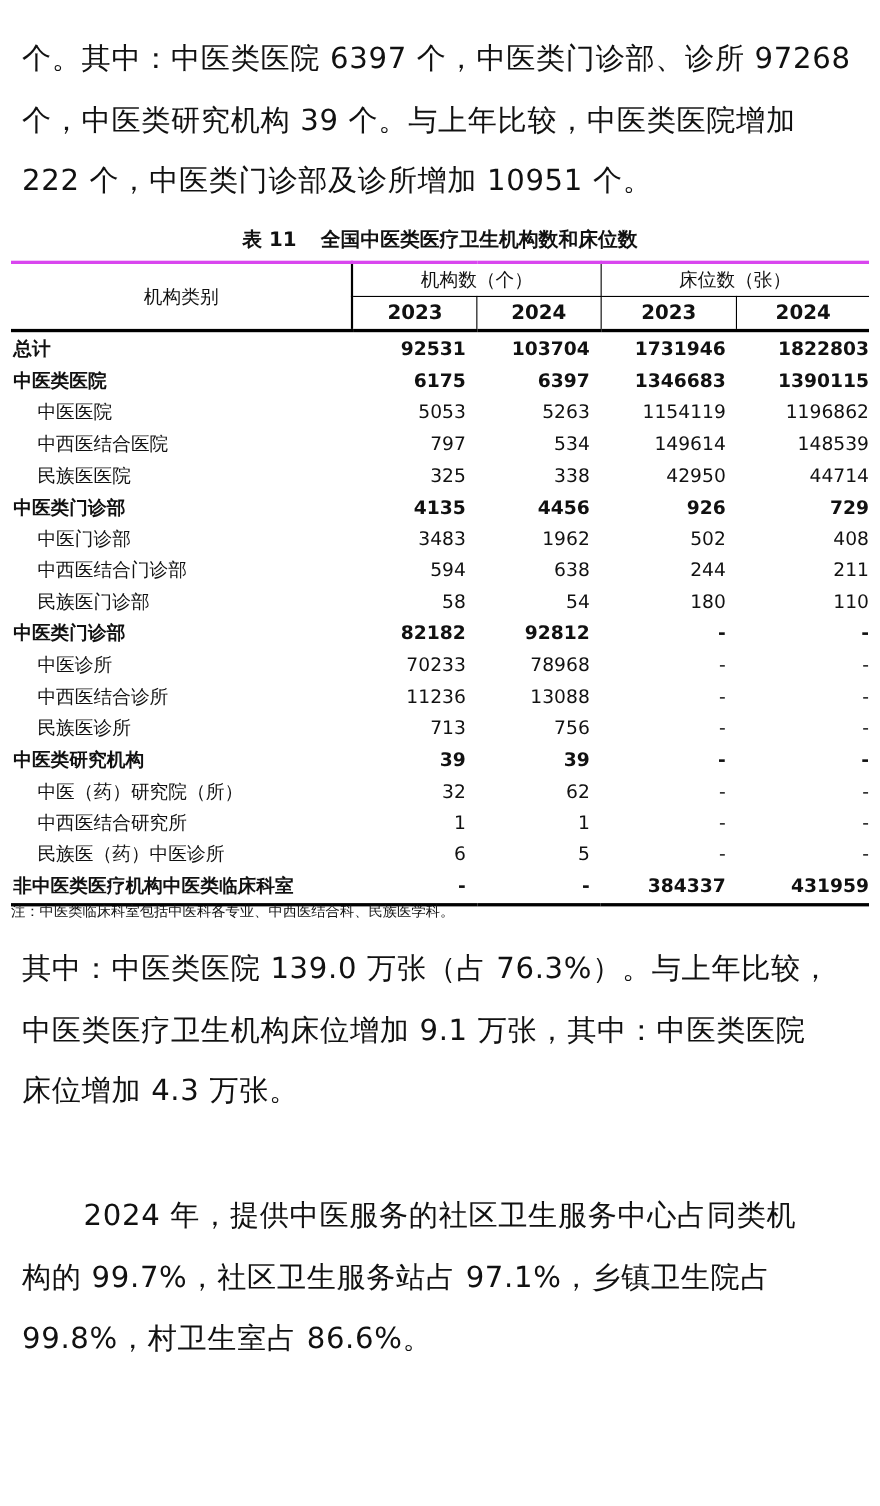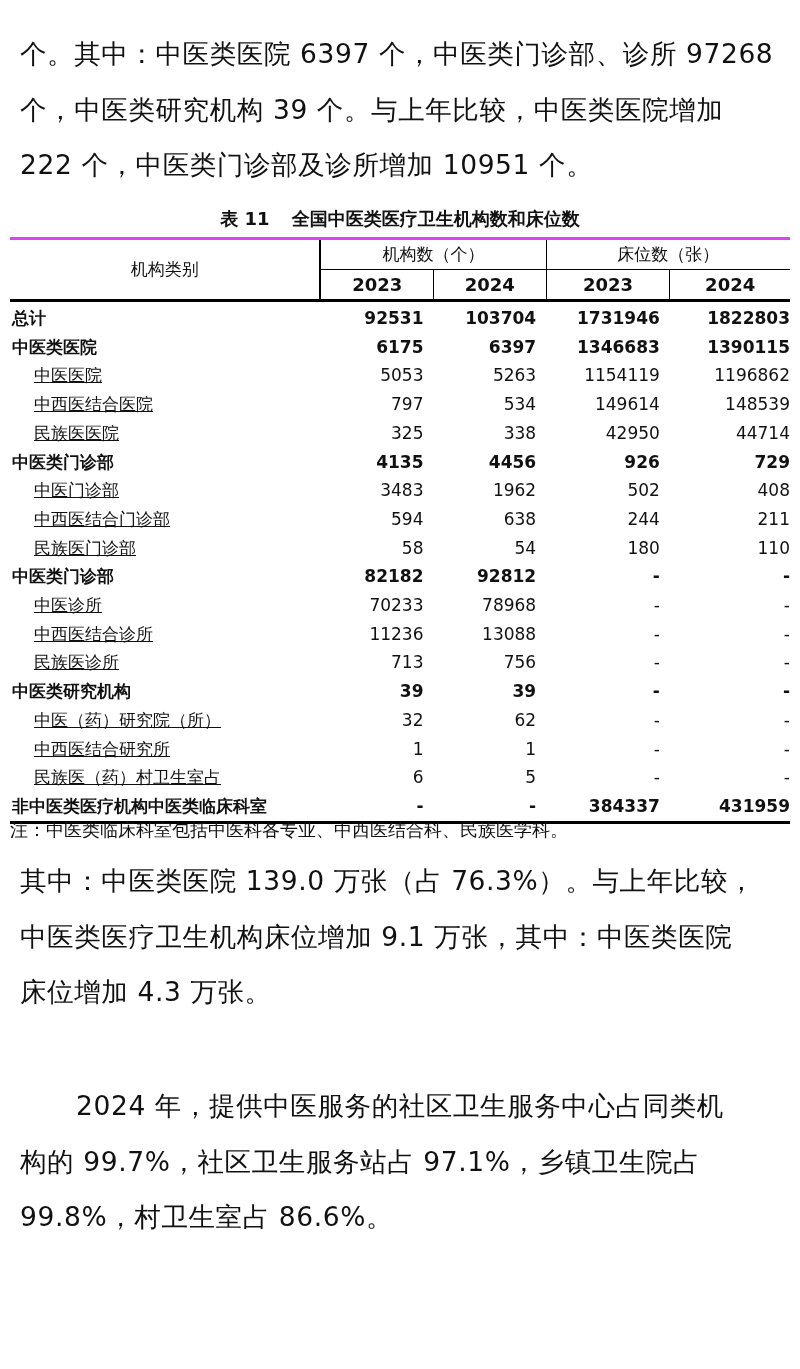--- a/index.html
+++ b/index.html
@@ -35,29 +35,29 @@
   table.data thead tr.h2 th { border-bottom: 3px solid #000; }
   table.data thead tr.h1 th.grp { border-bottom: 1.5px solid #000; }
   th.cat { width: 310px; border-right: 2px solid #000; border-bottom: 3px solid #000; font-weight: normal !important; }
   th.grp1 { border-right: 1.5px solid #000; margin-top: 41px; }
   th.y1 { border-right: 1.5px solid #000; width: 112px; }
   th.y2 { border-right: 1.5px solid #000; width: 112px; }
   th.y3 { border-right: 1.5px solid #000; width: 123px; }
   th.y4 { width: 120px; }
   tbody td { height: 28.7px; line-height: 28.7px; white-space: nowrap; }
   tbody td.label { padding-left: 2px; }
-  tbody tr.sub td.label { padding-left: 24px; text-decoration: underline; }
+  tbody tr.sub td.label { padding-left: 24px; }
   tbody td.num { text-align: right; padding-right: 10px; }
   tbody td.num.last { padding-right: 0px; }
   tbody tr.bold td { font-weight: bold; }
   tbody tr.sub td.num { font-weight: normal; }
   tbody tr:first-child td { padding-top: 2px; }
   tbody tr.endrow td { border-bottom: 3px solid #000; }
   .note {
-    position: absolute; top: 821px; left: 10px; font-size: 18px; line-height: 18px;
+    position: absolute; top: 821px; left: 10px; font-size: 13px; line-height: 18px;
   }
 </style>
 </head>
 <body>
 
 <div class="para" id="p1">
   <span class="line">个。其中：中医类医院 6397 个，中医类门诊部、诊所 97268</span>
   <span class="line">个，中医类研究机构 39 个。与上年比较，中医类医院增加</span>
   <span class="line">222 个，中医类门诊部及诊所增加 10951 个。</span>
 </div>
@@ -187,21 +187,21 @@
         <td class="num last">-</td>
       </tr>
       <tr class="sub">
         <td class="label">中西医结合研究所</td>
         <td class="num">1</td>
         <td class="num">1</td>
         <td class="num">-</td>
         <td class="num last">-</td>
       </tr>
       <tr class="sub">
-        <td class="label">民族医（药）村卫生室占</td>
+        <td class="label">民族医（药）中医诊所</td>
         <td class="num">6</td>
         <td class="num">5</td>
         <td class="num">-</td>
         <td class="num last">-</td>
       </tr>
       <tr class="bold endrow">
         <td class="label">非中医类医疗机构中医类临床科室</td>
         <td class="num">-</td>
         <td class="num">-</td>
         <td class="num">384337</td>

